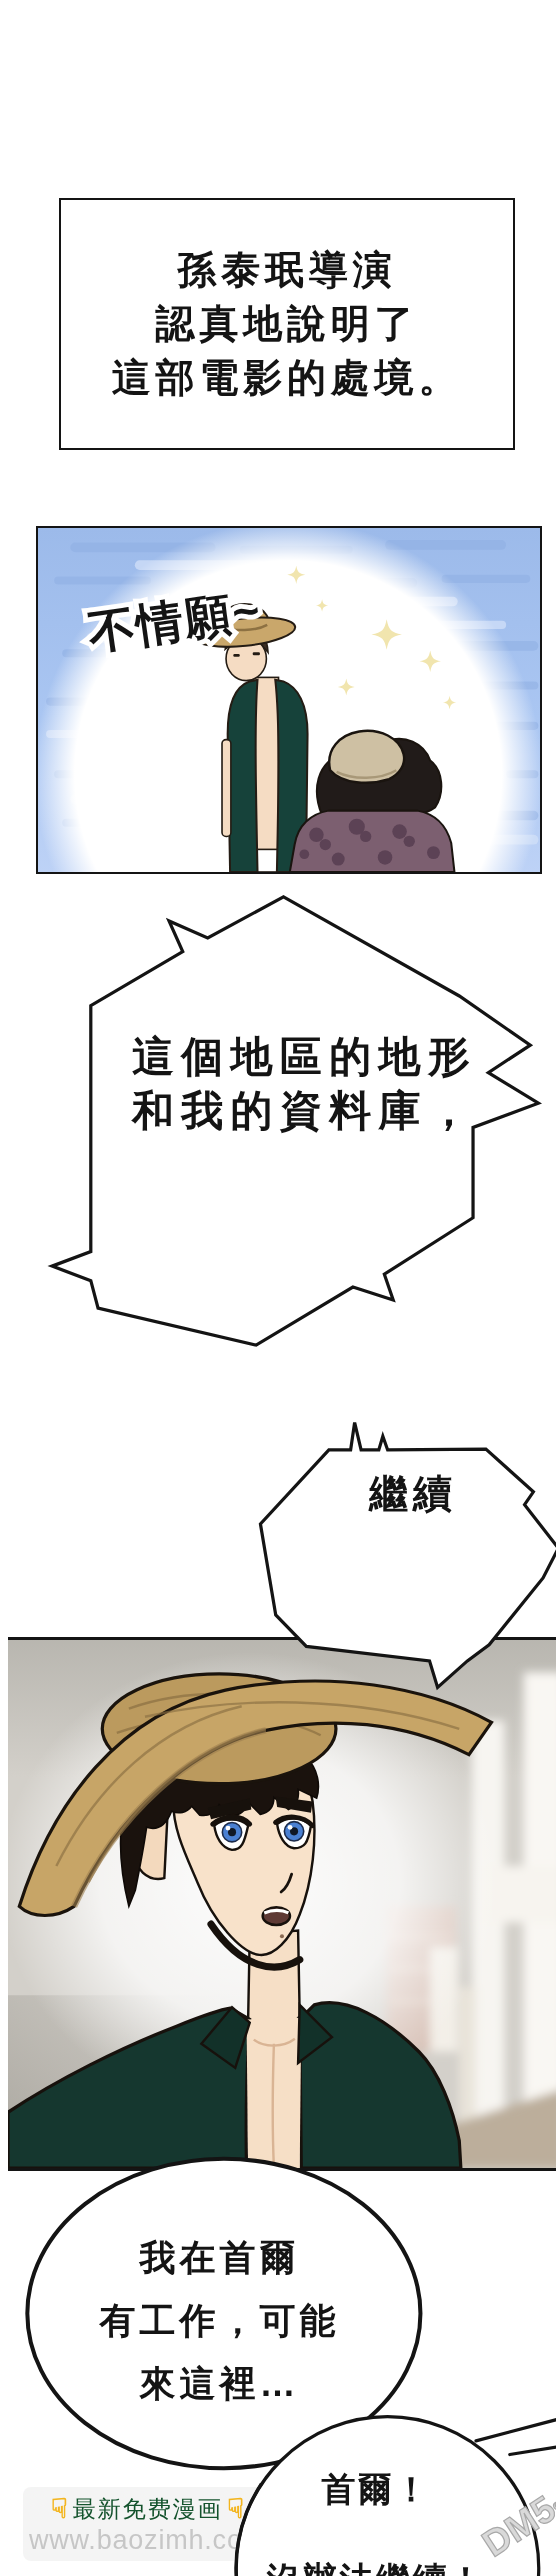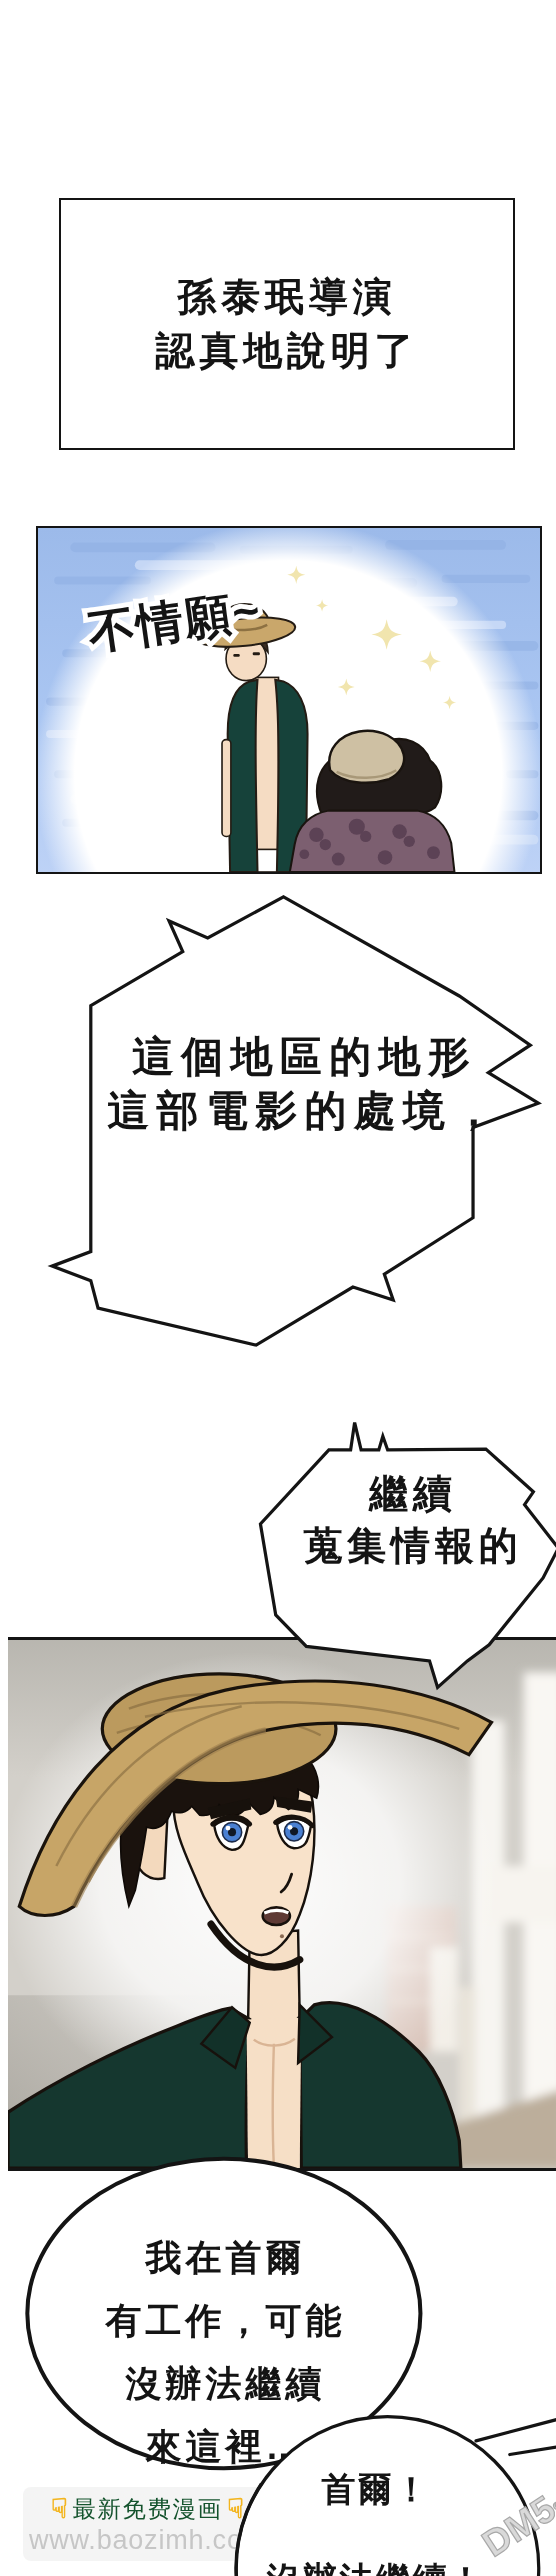--- a/index.html
+++ b/index.html
@@ -22,21 +22,21 @@
   .panel2 svg{display:block;width:100%;height:100%;}
   
   .bubble-svg{position:absolute;}
   .bubble-text{position:absolute;display:flex;flex-direction:column;align-items:center;
     color:#141414;font-weight:900;text-align:center;}
   .bubble-text span{display:block;white-space:nowrap;}
   .t-terrain{left:83px;top:1030px;width:427px;}
   .t-terrain span{font-size:42px;line-height:54px;letter-spacing:7.3px;}
   .t-value{left:264px;top:1468px;width:282px;}
   .t-value span{font-size:39px;line-height:52px;letter-spacing:4.8px;}
-  .t-work{left:40px;top:2226px;width:355px;text-align:center;}
+  .t-work{left:34px;top:2226px;width:355px;text-align:center;}
   .t-work span{font-size:36px;line-height:63px;letter-spacing:4px;}
   .t-great{left:227px;top:2465px;width:282px;gap:42px;}
   .t-great span{font-size:34px;line-height:48px;letter-spacing:2.4px;}
   
   .watermark{position:absolute;left:14.5px;top:2487px;width:250px;height:74px;
     background:rgba(243,243,243,.93);border-radius:8px;
     display:flex;flex-direction:column;justify-content:center;align-items:center;}
   .wm-row{display:flex;align-items:center;gap:4.8px;}
   .wm-hand{color:#f3b51f;font-size:27.4px;line-height:24px;font-weight:700;}
   .wm-title{color:#14532d;font-size:23.4px;letter-spacing:1.6px;}
@@ -49,20 +49,21 @@
   .badge .b-suf{font-size:13.7px;vertical-align:super;}
 </style>
 </head>
 <body>
 
 <div id="page">
 
   <section class="narration">
     <span>孫泰珉導演</span>
     <span>認真地說明了</span>
+    <span>這部電影的處境。</span>
   </section>
 
   <div class="panel1">
     <svg viewBox="0 0 622 426" preserveAspectRatio="none">
       <defs>
         <linearGradient id="sky" x1="0" y1="0" x2="0" y2="1">
           <stop offset="0" stop-color="#9cbaea"></stop>
             <stop offset=".55" stop-color="#aac6f2"></stop>
             <stop offset="1" stop-color="#bdd2f6"></stop>
         </linearGradient>
@@ -270,38 +271,36 @@
         </g>
       </g>
     </svg>
   </div>
 
   <svg class="bubble-svg" style="left:32px;top:891px;" width="504" height="468" viewBox="0 0 625 580">
     <polygon points="302,7 520,130 608,191 556,225 618,263 537,293 537,405 427,475 438,507 388,491 268,563 72,517 63,483 15,465 63,447 63,142 177,75 160,37 208,58" fill="#ffffff" stroke="#141414" stroke-width="4"></polygon>
   </svg>
   <div class="bubble-text t-terrain">
     <span>這個地區的地形</span>
-    <span>這部電影的處境，</span>
+    <span>和我的資料庫，</span>
   </div>
 
   <svg class="bubble-svg" style="left:246px;top:1416px;" width="310" height="278" viewBox="0 0 385 345">
     <polygon points="93,42 120,42 125,8 133,42 155,42 160,25 166,42 288,41 347,94 336,110 378,164 359,201 292,284 265,304 228,337 218,304 65,286 27,247 8,134" fill="#ffffff" stroke="#141414" stroke-width="4"></polygon>
   </svg>
   <div class="bubble-text t-value">
     <span>繼續</span>
-    <span>蒐集情報的</span>
   </div>
 
   <svg class="bubble-svg" style="left:16px;top:2154px;" width="403" height="319" viewBox="0 0 500 396">
     <ellipse cx="248" cy="198" rx="244" ry="192" fill="#ffffff" stroke="#141414" stroke-width="5"></ellipse>
   </svg>
   <div class="bubble-text t-work">
     <span>我在首爾</span>
     <span>有工作，可能</span>
-    <span>沒辦法繼續</span>
     <span>來這裡…</span>
   </div>
 
   <div class="watermark">
     <div class="wm-row">
       <span class="wm-hand">☟</span>
       <span class="wm-title">最新免费漫画</span>
       <span class="wm-hand">☟</span>
     </div>
     <div class="wm-url">www.baozimh.com</div>

